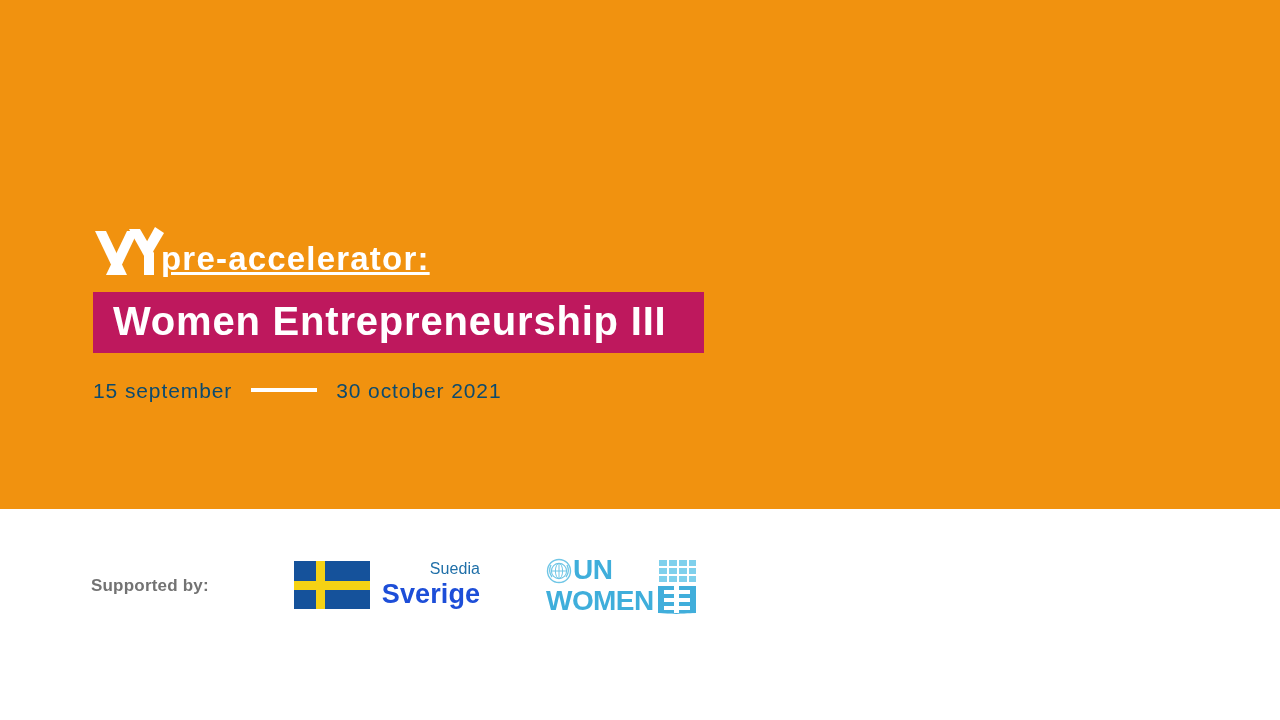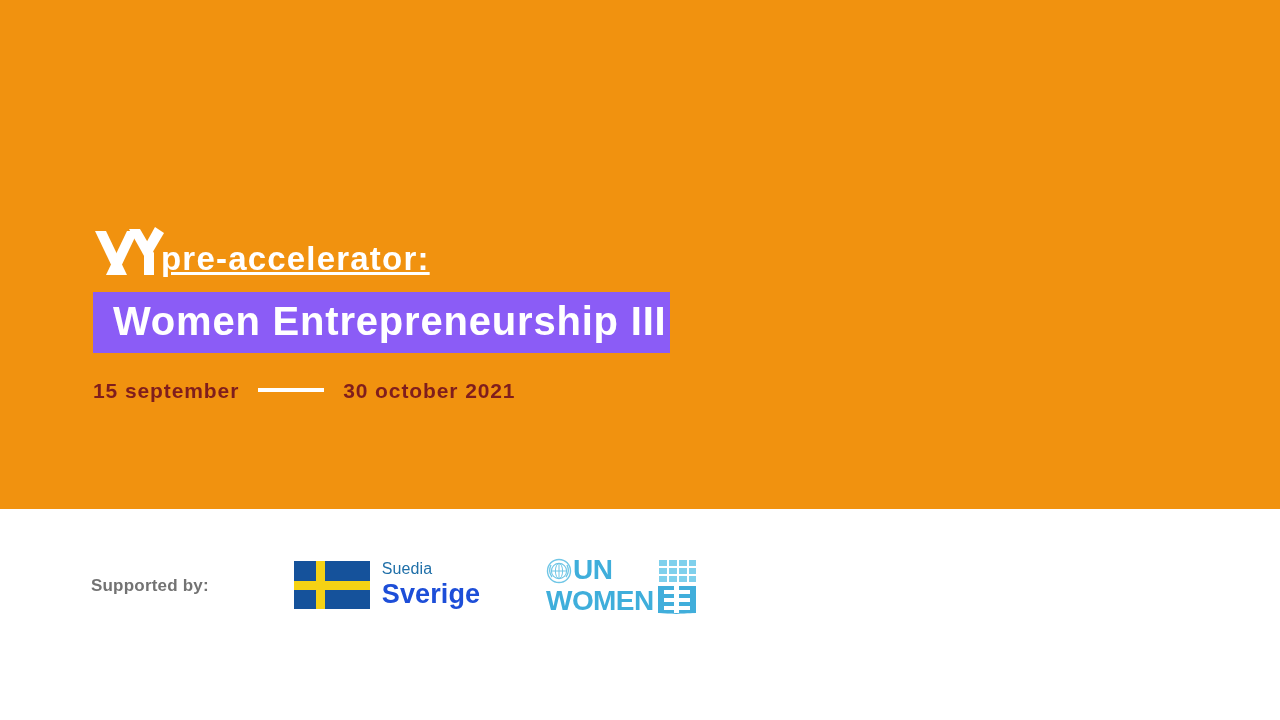--- a/index.html
+++ b/index.html
@@ -59,22 +59,22 @@
     line-height:1;
     margin-left:-4px;
     margin-bottom:5px;
     white-space:nowrap;
     text-decoration:underline;
   }
 
   
   .banner {
     display:inline-block;
-    background:#8b5cf6;
-    padding:8px 4px 11px 20px;
+    background:#be185d;
+    padding:8px 38px 11px 20px;
     margin-top:2px;
   }
 
   .banner-text {
     font-family:"Liberation Sans", sans-serif;
     font-size:40px;
     font-weight:bold;
     letter-spacing:0.8px;
     color:#ffffff;
     line-height:1.05;
@@ -85,23 +85,23 @@
   .dates {
     display:flex;
     align-items:center;
     margin-top:24px;
     height:26px;
   }
 
   .date-part {
     font-family:"Liberation Sans", sans-serif;
     font-size:21px;
-    font-weight:bold;
+    font-weight:normal;
     letter-spacing:0.9px;
-    color:#7f1d1d;
+    color:#0c4a6e;
     line-height:1;
     white-space:nowrap;
   }
 
   .date-rule {
     width:66px;
     height:4px;
     background:#ffffff;
     margin:0 19px;
     flex:0 0 auto;
@@ -146,20 +146,21 @@
     flex:0 0 auto;
     display:block;
   }
 
   .sweden-words {
     margin-left:12px;
     display:flex;
     flex-direction:column;
     justify-content:center;
     line-height:1;
+    align-items:flex-end;
   }
 
   .se-suedia {
     font-family:"Liberation Sans", sans-serif;
     font-size:16px;
     font-weight:normal;
     color:#1F6FA8;
     letter-spacing:0.1px;
     line-height:1.05;
   }

